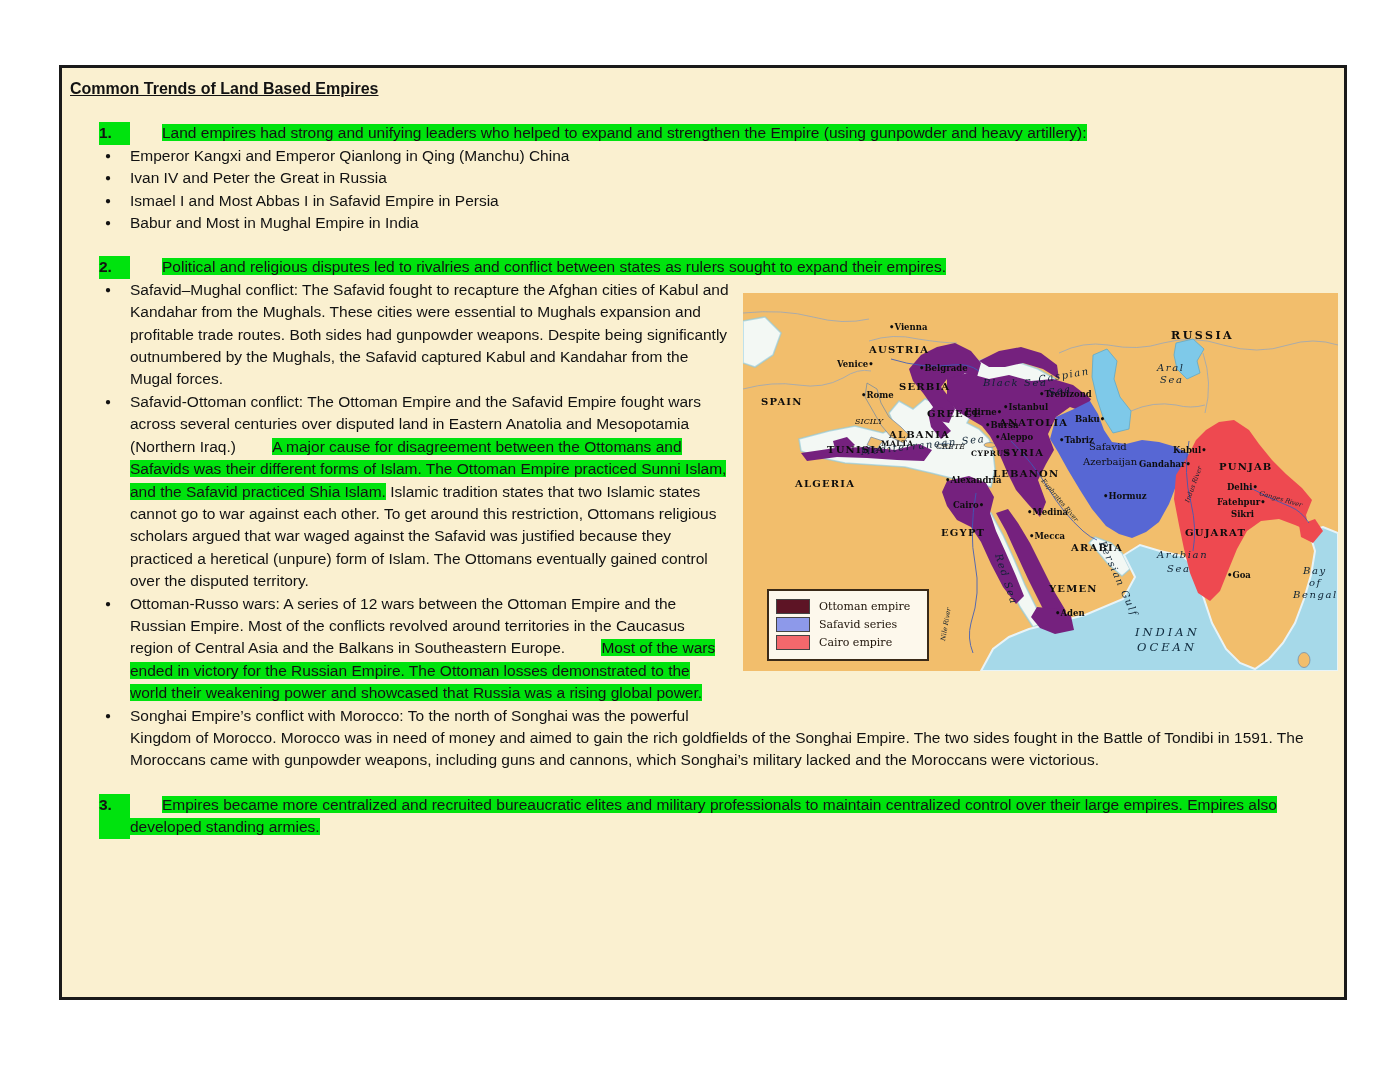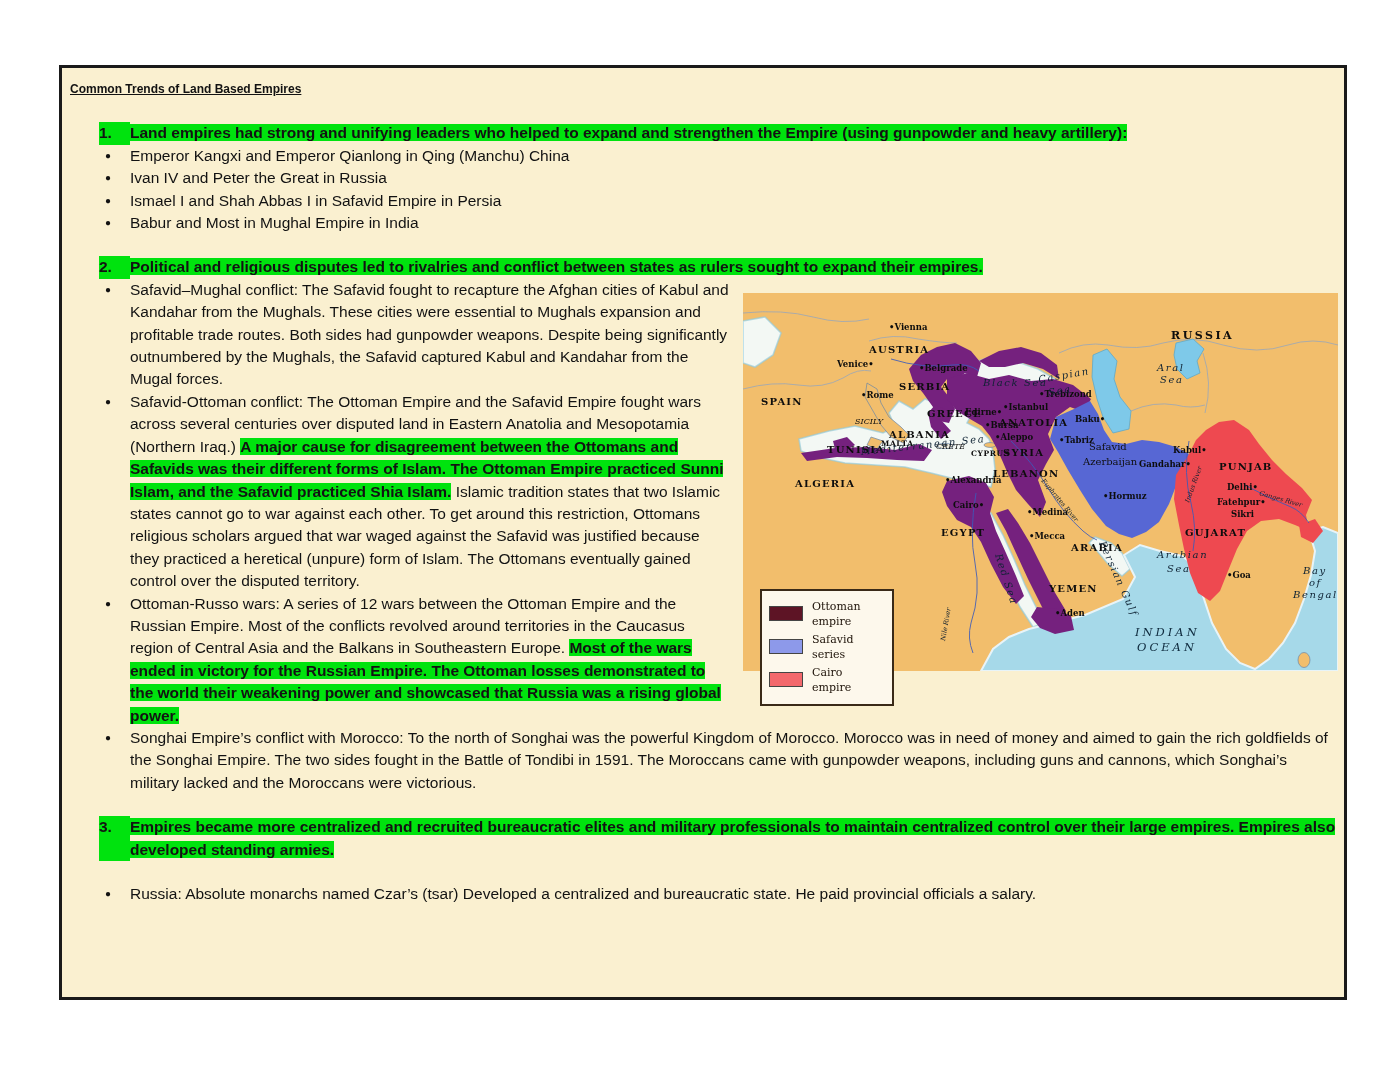--- a/index.html
+++ b/index.html
@@ -16,34 +16,34 @@
     --mughal:#EE4950;
     --coast:#6b86a6;
   }
   *{box-sizing:border-box;}
   html,body{margin:0;padding:0;background:#ffffff;}
   .page{position:relative;width:1397px;height:1080px;background:#ffffff;overflow:hidden;
         font-family:"Liberation Sans",sans-serif;color:var(--ink);}
   .doc-box{position:absolute;left:59px;top:65px;width:1288px;height:935px;
            background:var(--page-bg);border:3px solid var(--box-border);
            padding:10px 4px 10px 6px;font-size:15.5px;line-height:22.4px;overflow:hidden;}
-  .doc-title{margin-left:2px;font-size:12px;font-weight:bold;text-decoration:underline;}
+  .doc-title{margin-left:2px;font-size:16px;font-weight:bold;text-decoration:underline;}
   .num-item{display:flex;margin-top:22px;}
   .num-item .num{flex:0 0 31px;margin-left:31px;font-weight:bold;background:var(--hl);}
   .num-item .heading{flex:1;font-weight:bold;}
   ul.bullets{list-style:none;margin:0;padding:0;}
   ul.bullets li{position:relative;padding-left:62px;}
   ul.bullets li::before{content:"●";position:absolute;left:37px;top:0;font-size:10px;line-height:22.4px;}
   .r-n{}
   .r-u{}
-  .r-hl{background:var(--hl);font-weight:bold;}
+  .r-hl{background:var(--hl);font-weight:normal;margin-left:32px;}
   
   .map-figure{float:right;width:595px;height:378px;margin:14px 2px 34px 12px;position:relative;}
   .map-figure svg{display:block;width:595px;height:378px;}
-  .legend-box{position:absolute;left:17px;top:296px;width:134px;background:#FDF8EC;
+  .legend-box{position:absolute;left:24px;top:296px;width:162px;background:#FDF8EC;
               border:2px solid #3a2a18;padding:5px 7px 6px 7px;}
   .legend-row{display:flex;align-items:center;margin:3px 0;}
   .legend-swatch{width:34px;height:15px;border:1px solid #444;margin-right:9px;flex:0 0 34px;}
   .legend-label{font-family:"DejaVu Serif",serif;font-size:11px;color:#1d1208;line-height:15px;}
   
   text{fill:#0d0d0d;}
   .ml-country{font-family:"DejaVu Serif",serif;font-size:10px;font-weight:bold;letter-spacing:1.2px;}
   .ml-country2{font-family:"DejaVu Serif",serif;font-size:11px;font-weight:bold;letter-spacing:2.5px;}
   .ml-countrysm{font-family:"DejaVu Serif",serif;font-size:7.5px;font-weight:bold;letter-spacing:.6px;}
   .ml-islet{font-family:"DejaVu Serif",serif;font-size:8px;font-style:italic;}
@@ -61,21 +61,21 @@
 
     <div class="doc-title">Common Trends of Land Based Empires</div>
 
     <div class="num-item">
       <span class="num">1.</span>
       <div class="heading"><span class="r-hl">Land empires had strong and unifying leaders who helped to expand and strengthen the Empire (using gunpowder and heavy artillery):</span></div>
     </div>
     <ul class="bullets">
       <li><span class="r-n">Emperor Kangxi and Emperor Qianlong in Qing (Manchu) China</span></li>
       <li><span class="r-n">Ivan IV and Peter the Great in Russia</span></li>
-      <li><span class="r-n">Ismael I and Shah Abbas I in Safavid Empire in Persia</span></li>
+      <li><span class="r-n">Ismael I and Most Abbas I in Safavid Empire in Persia</span></li>
       <li><span class="r-n">Babur and Most in Mughal Empire in India</span></li>
     </ul>
 
     <div class="num-item">
       <span class="num">2.</span>
       <div class="heading"><span class="r-hl">Political and religious disputes led to rivalries and conflict between states as rulers sought to expand their empires.</span></div>
     </div>
 
     <ul class="bullets">
 
@@ -232,18 +232,15 @@
       <li><span class="r-u">Safavid–Mughal conflict:</span><span class="r-n"> The Safavid fought to recapture the Afghan cities of Kabul and Kandahar from the Mughals. These cities were essential to Mughals expansion and profitable trade routes. Both sides had gunpowder weapons. Despite being significantly outnumbered by the Mughals, the Safavid captured Kabul and Kandahar from the Mugal forces.</span></li>
       <li><span class="r-u">Safavid-Ottoman conflict:</span><span class="r-n"> The Ottoman Empire and the Safavid Empire fought wars across several centuries over disputed land in Eastern Anatolia and Mesopotamia (Northern Iraq.) </span><span class="r-hl">A major cause for disagreement between the Ottomans and Safavids was their different forms of Islam. The Ottoman Empire practiced Sunni Islam, and the Safavid practiced Shia Islam.</span><span class="r-n"> Islamic tradition states that two Islamic states cannot go to war against each other. To get around this restriction, Ottomans religious scholars argued that war waged against the Safavid was justified because they practiced a heretical (unpure) form of Islam. The Ottomans eventually gained control over the disputed territory.</span></li>
       <li><span class="r-u">Ottoman-Russo wars:</span><span class="r-n"> A series of 12 wars between the Ottoman Empire and the Russian Empire. Most of the conflicts revolved around territories in the Caucasus region of Central Asia and the Balkans in Southeastern Europe. </span><span class="r-hl">Most of the wars ended in victory for the Russian Empire. The Ottoman losses demonstrated to the world their weakening power and showcased that Russia was a  rising global power.</span></li>
       <li><span class="r-u">Songhai Empire’s conflict with Morocco:</span><span class="r-n"> To the north of Songhai was the powerful Kingdom of Morocco. Morocco was in need of money and aimed to gain the rich goldfields of the Songhai Empire. The two sides fought in the Battle of Tondibi in 1591. The Moroccans came with gunpowder weapons, including guns and cannons, which Songhai’s military lacked and the Moroccans were victorious.</span></li>
     </ul>
 
     <div class="num-item">
       <span class="num">3.</span>
       <div class="heading"><span class="r-hl">Empires became more centralized and recruited bureaucratic elites and military professionals to maintain centralized control over their large empires. Empires also developed standing armies.</span></div>
     </div>
-    <ul class="bullets" style="margin-top:22px;">
-      <li><span class="r-u">Russia</span><span class="r-n">: Absolute monarchs named Czar’s (tsar) Developed a centralized and bureaucratic state. He paid provincial officials a salary.</span></li>
-    </ul>
 
   </div>
 </div>
 
 </body></html>

